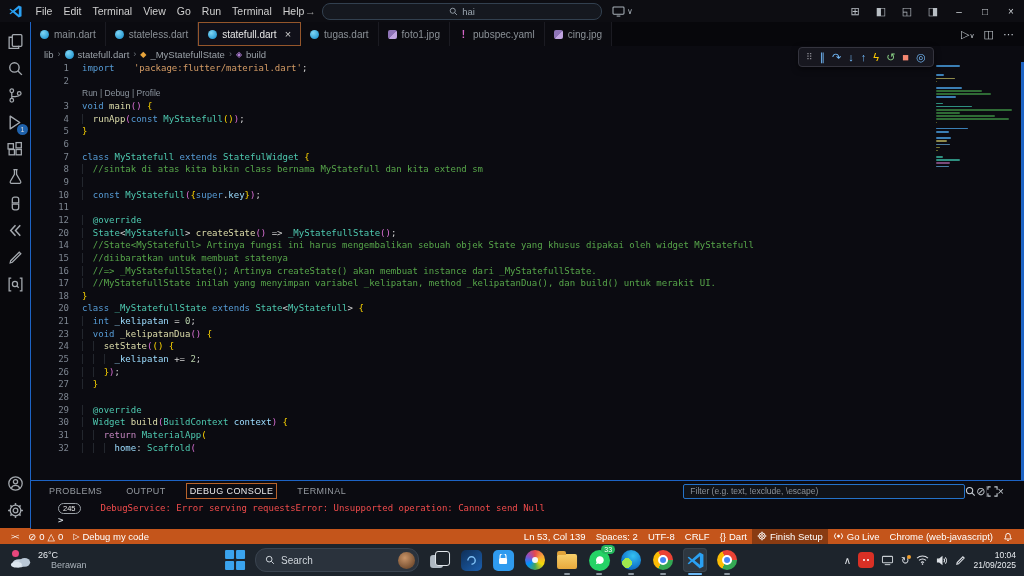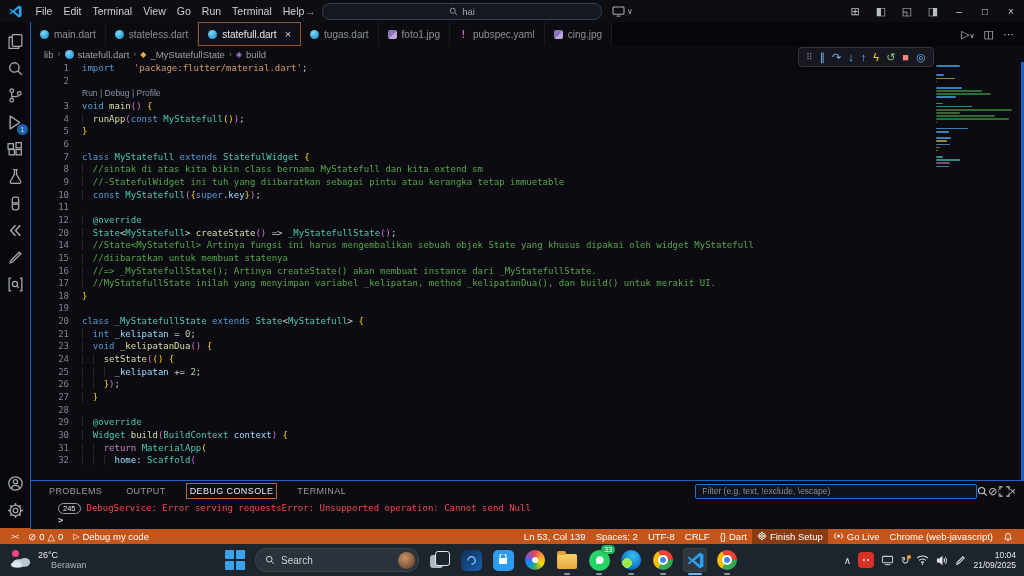--- a/index.html
+++ b/index.html
@@ -63,28 +63,28 @@
   .dbgbar{position:absolute;left:767px;top:25px;height:18px;display:flex;align-items:center;gap:7px;padding:0 7px;
     background:#17171f;border:1px solid #34343e;border-radius:4px;z-index:30;box-shadow:0 2px 6px rgba(0,0,0,.5);}
   .dbgbar span{font-size:11px;line-height:18px;}
   .c-grip{color:#8a8a92;font-size:9px !important;}
   .c-blue{color:#75BEFF;} .c-yellow{color:#FFCC00;} .c-green{color:#89D185;} .c-red{color:#F48771;}
   
   .panel{height:48px;background:#0b0b11;border-top:1px solid #1d63c4;flex:none;display:flex;flex-direction:column;}
   .panelhead{height:20px;display:flex;align-items:center;padding-left:14px;flex:none;}
   .ptab{font-size:9px;letter-spacing:.4px;color:#969ba1;margin-right:16px;padding:2px 3px;border:1px solid transparent;}
   .ptab.active{color:#eaeaea;border:1px solid #b8632b;}
-  .panelhead-right{margin-left:auto;display:flex;align-items:center;gap:0;padding-right:8px;}
+  .panelhead-right{margin-left:auto;display:flex;align-items:center;gap:0;padding-right:20px;}
   .filterbox{width:268px;height:13px;background:#101319;border:1px solid #2472c8;border-radius:2px;color:#c5c5c5;
     font-size:8.5px;padding:0 6px;outline:none;font-family:"Liberation Sans",sans-serif;}
   .filterbox::placeholder{color:#8b9198;}
   .pdivider{width:1px;height:11px;background:#3a3a42;}
   .pic{color:#c5cbd1;font-size:11px;display:flex;align-items:center;}
   .panelbody{font:9px "DejaVu Sans Mono",monospace;padding-left:27px;}
-  .conline{display:flex;align-items:center;gap:6px;height:14px;color:#f14c4c;}
+  .conline{display:flex;align-items:center;gap:20px;height:14px;color:#f14c4c;}
   .conbadge{border:1px solid #9aa0a6;border-radius:8px;color:#e8e8e8;font-size:7.5px;padding:0 4px;line-height:9px;
     font-family:"Liberation Sans",sans-serif;}
   .promptline{height:13px;color:#d7dde2;font-weight:bold;}
   
   .statusbar{height:16px;background:#C4551B;color:#fff;display:flex;align-items:center;font-size:9.5px;flex:none;padding:0 6px;}
   .sb-item{display:flex;align-items:center;gap:3px;padding:0 5px;height:100%;white-space:nowrap;}
   .sb-left{display:flex;align-items:center;height:100%;}
   .sb-right{margin-left:auto;display:flex;align-items:center;height:100%;}
   .sb-dark{background:rgba(0,0,0,.30);}
   
@@ -364,21 +364,21 @@
             <div class="row">
               <span class="ln">7</span>
               <span class="ct"><span class="tk kw">class </span><span class="tk ty">MyStatefull </span><span class="tk kw">extends </span><span class="tk ty">StatefulWidget </span><span class="tk b1">{</span></span>
             </div>
             <div class="row">
               <span class="ln">8</span>
               <span class="ct"><span class="tk in">  </span><span class="tk cm">//sintak di atas kita bikin class bernama MyStatefull dan kita extend sm</span></span>
             </div>
             <div class="row">
               <span class="ln">9</span>
-              <span class="ct"><span class="tk in">  </span><span class="tk cm">//-StatefulWidget ini tuh yang diibaratkan sebagai pintu atau kerangka tetap immuetable</span></span>
+              <span class="ct"><span class="tk in">  </span></span>
             </div>
             <div class="row">
               <span class="ln">10</span>
               <span class="ct"><span class="tk in">  </span><span class="tk kw">const </span><span class="tk ty">MyStatefull</span><span class="tk b2">(</span><span class="tk b1">{</span><span class="tk kw">super</span><span class="tk pl">.</span><span class="tk va">key</span><span class="tk b1">}</span><span class="tk b2">)</span><span class="tk pl">;</span></span>
             </div>
             <div class="row">
               <span class="ln">11</span>
               <span class="ct"></span>
             </div>
             <div class="row">
@@ -401,24 +401,20 @@
               <span class="ln">16</span>
               <span class="ct"><span class="tk in">  </span><span class="tk cm">//=&gt; _MyStatefullState(); Artinya createState() akan membuat instance dari _MyStatefullState.</span></span>
             </div>
             <div class="row">
               <span class="ln">17</span>
               <span class="ct"><span class="tk in">  </span><span class="tk cm">//MyStatefullState inilah yang menyimpan variabel _kelipatan, method _kelipatanDua(), dan build() untuk merakit UI.</span></span>
             </div>
             <div class="row">
               <span class="ln">18</span>
               <span class="ct"><span class="tk b1">}</span></span>
-            </div>
-            <div class="row">
-              <span class="ln">19</span>
-              <span class="ct"></span>
             </div>
             <div class="row">
               <span class="ln">20</span>
               <span class="ct"><span class="tk kw">class </span><span class="tk ty">_MyStatefullState </span><span class="tk kw">extends </span><span class="tk ty">State</span><span class="tk pl">&lt;</span><span class="tk ty">MyStatefull</span><span class="tk pl">&gt; </span><span class="tk b1">{</span></span>
             </div>
             <div class="row">
               <span class="ln">21</span>
               <span class="ct"><span class="tk in">  </span><span class="tk kw">int </span><span class="tk va">_kelipatan</span><span class="tk pl"> = </span><span class="tk nu">0</span><span class="tk pl">;</span></span>
             </div>
             <div class="row">

